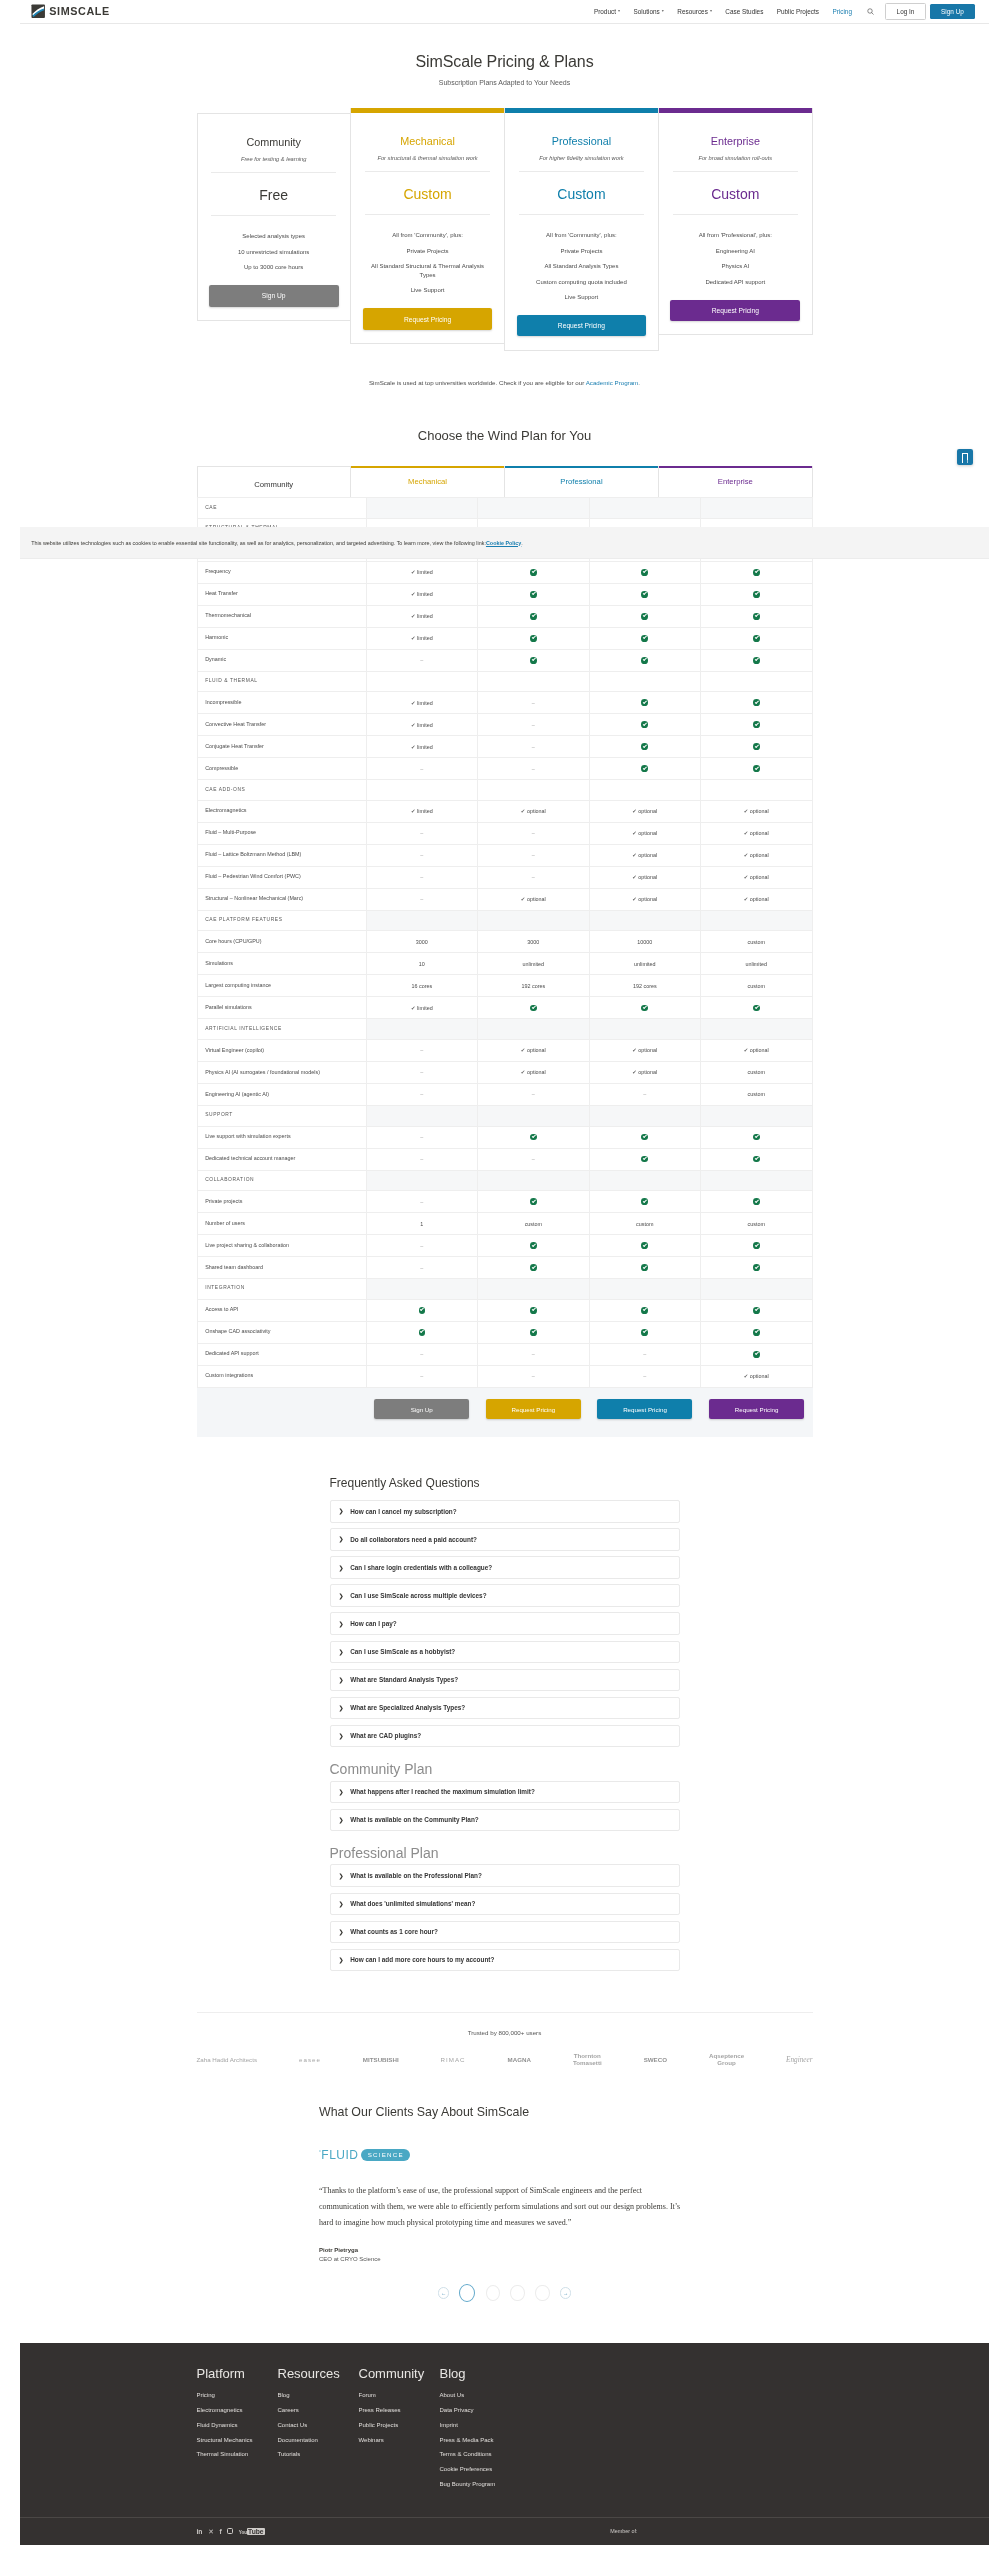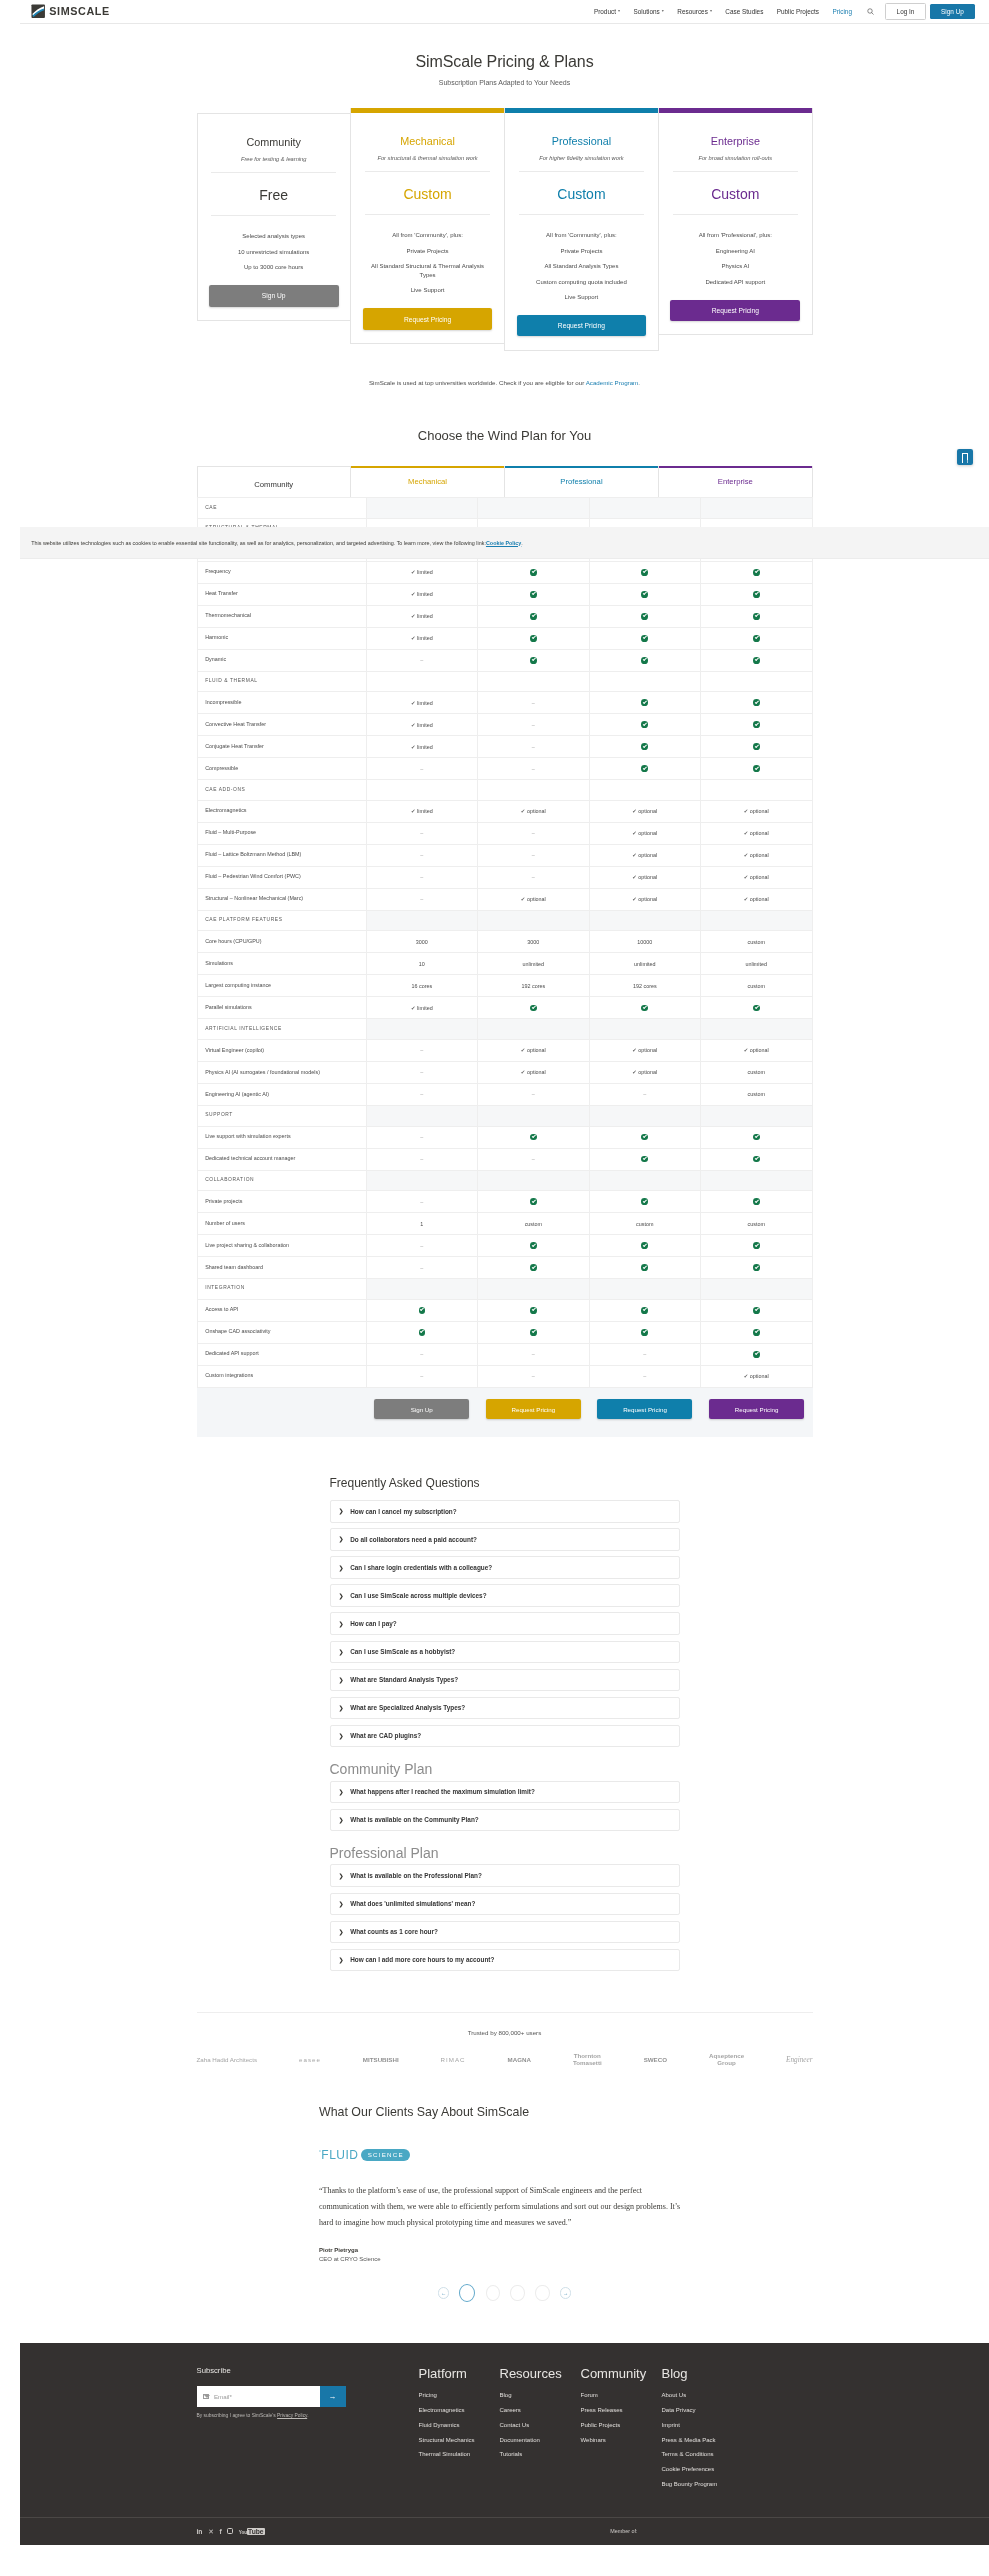--- a/index.html
+++ b/index.html
@@ -827,35 +827,20 @@
     <div class="car-dot active"></div>
     <div class="car-dot"></div>
     <div class="car-dot"></div>
     <div class="car-dot"></div>
     <div class="car-arrow">→</div>
   </div>
 </div>
 
 <footer>
   <div class="footer-inner">
-    <div class="fcol-sub">
-      <h4>Subscribe</h4>
-      <div class="sub-row">
-        <div class="sub-input">
-          <span class="mail-ico"></span>
-          <span class="sub-ph">Email*</span>
-        </div>
-        <div class="sub-go">
-              <span>→</span>
-            </div>
-      </div>
-      <div class="sub-note">
-        <span>By subscribing I agree to SimScale's </span><a>Privacy Policy</a><span>.</span>
-      </div>
-    </div>
     <div id="footer-cols" style="display:flex">
           <div class="fcol">
             <h4>Platform</h4>
             <ul>
               <li><a>Pricing</a></li>
               <li><a>Electromagnetics</a></li>
               <li><a>Fluid Dynamics</a></li>
               <li><a>Structural Mechanics</a></li>
               <li><a>Thermal Simulation</a></li>
             </ul>

